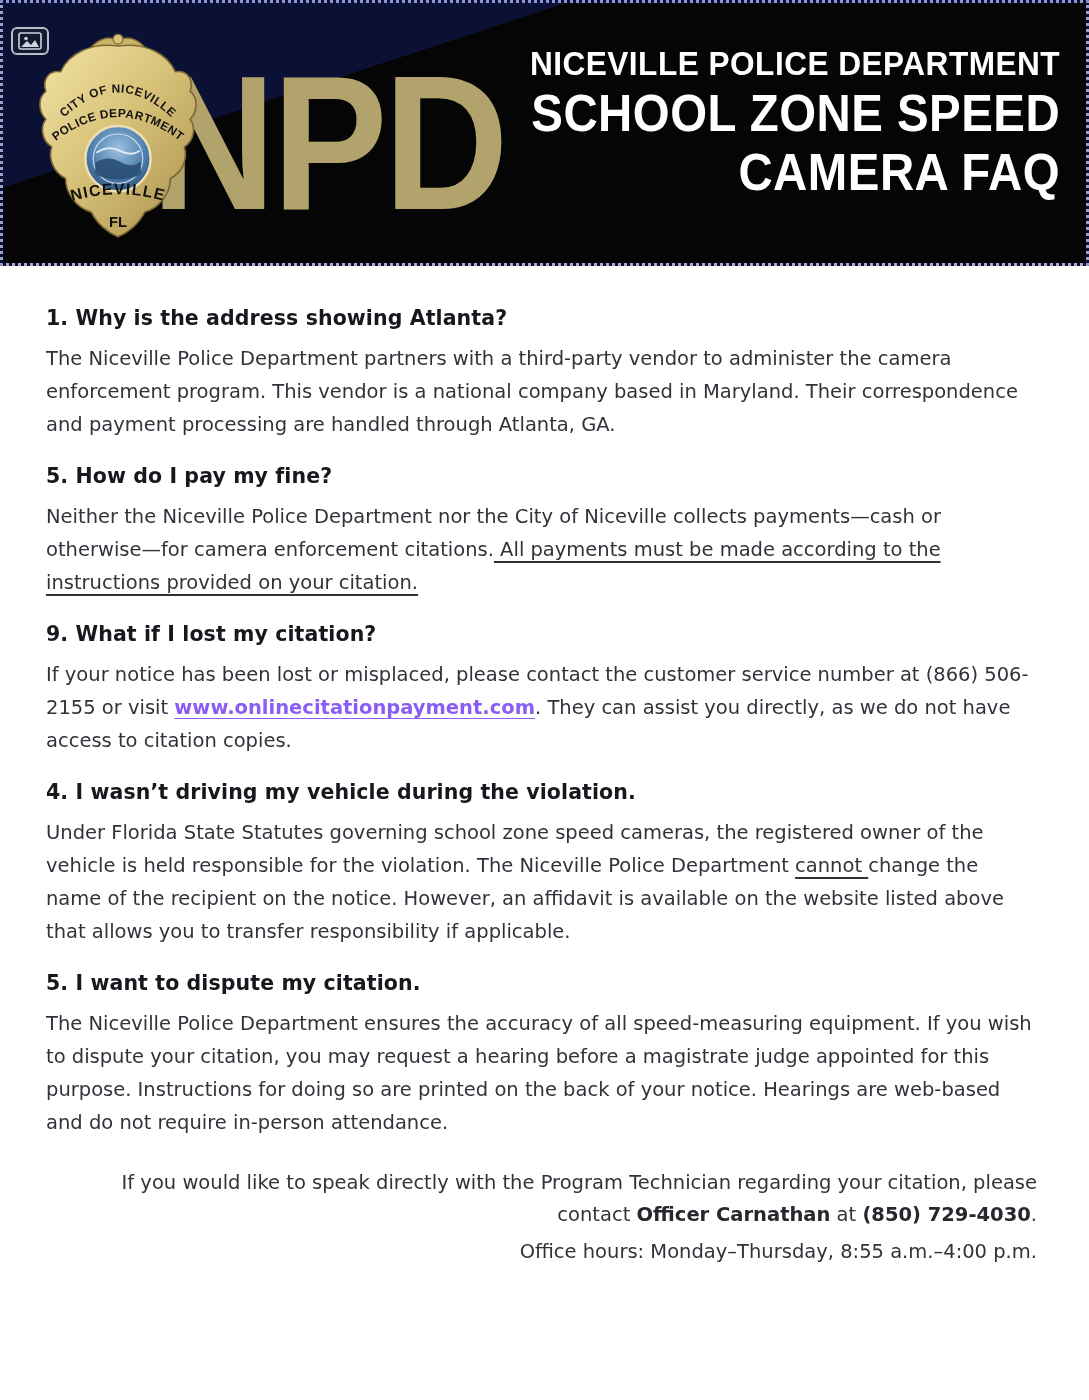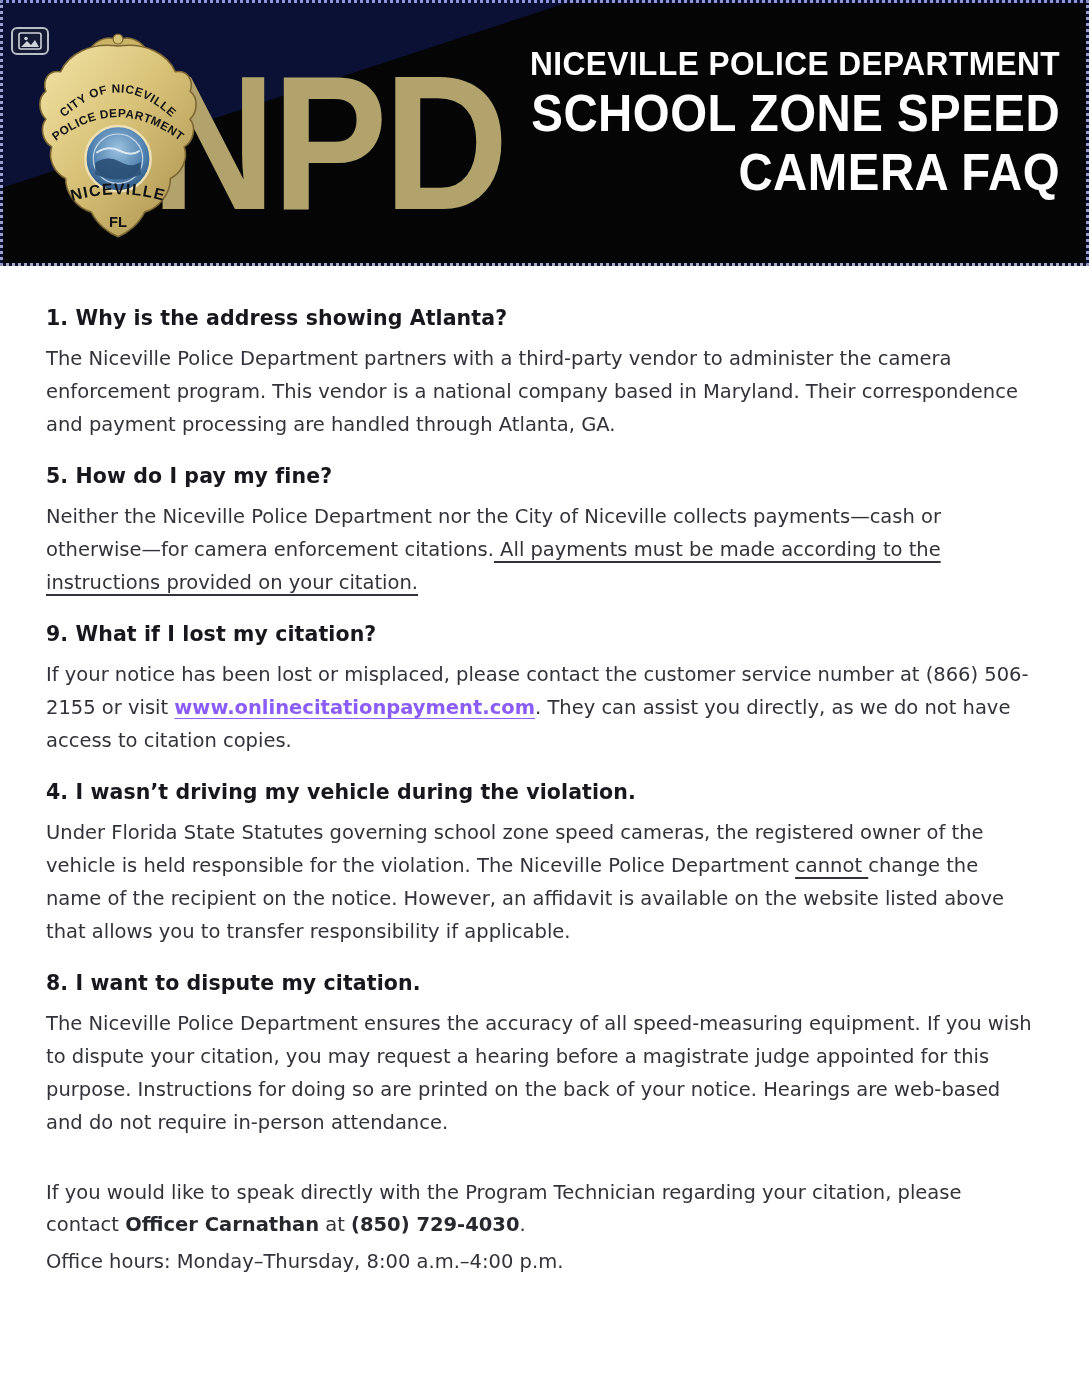--- a/index.html
+++ b/index.html
@@ -61,21 +61,21 @@
     text-decoration:underline;
     text-underline-offset:5px;
     text-decoration-thickness:1.5px;
   }
   .cite-link {
     color:#8b5cf6; font-weight:bold; text-decoration:underline;
     text-underline-offset:4px; cursor:pointer;
   }
 
   
-  .footer { margin-top:38px; text-align:left; }
+  .footer { margin-top:28px; text-align:right; }
   .footer p { font-size:19.5px; line-height:32px; color:#32323a; margin:0; }
   .footer .hours { margin-top:5px; }
   .footer b { color:#27272e; }
   .thanks { margin-top:44px; text-align:center; font-size:19.5px; color:#32323a; padding-bottom:40px; }
 </style>
 </head>
 <body>
 
 <header class="banner">
   <div class="banner-black"></div>
@@ -159,23 +159,23 @@
     <h3>9. What if I lost my citation?</h3>
     <p><span>If your notice has been lost or misplaced, please contact the customer service number at (866) 506-2155 or visit </span><a class="cite-link">www.onlinecitationpayment.com</a><span>. They can assist you directly, as we do not have access to citation copies.</span></p>
   </section>
 
   <section class="faq-section">
     <h3>4. I wasn’t driving my vehicle during the violation.</h3>
     <p><span>Under Florida State Statutes governing school zone speed cameras, the registered owner of the vehicle is held responsible for the violation. The Niceville Police Department </span><span class="seg-underline">cannot </span><span>change the name of the recipient on the notice. However, an affidavit is available on the website listed above that allows you to transfer responsibility if applicable.</span></p>
   </section>
 
   <section class="faq-section">
-    <h3>8. I want to dispute my citation.</h3>
+    <h3>5. I want to dispute my citation.</h3>
     <p><span>The Niceville Police Department ensures the accuracy of all speed-measuring equipment. If you wish to dispute your citation, you may request a hearing before a magistrate judge appointed for this purpose. Instructions for doing so are printed on the back of your notice. Hearings are web-based and do not require in-person attendance.</span></p>
   </section>
 
   <div class="footer">
     <p><span>If you would like to speak directly with the Program Technician regarding your citation, please contact </span><b>Officer Carnathan</b><span> at </span><b>(850) 729-4030</b><span>.</span></p>
-    <p class="hours">Office hours: Monday–Thursday, 8:00 a.m.–4:00 p.m.</p>
+    <p class="hours">Office hours: Monday–Thursday, 8:55 a.m.–4:00 p.m.</p>
   </div>
 
 
 </main>
 
 </body></html>

